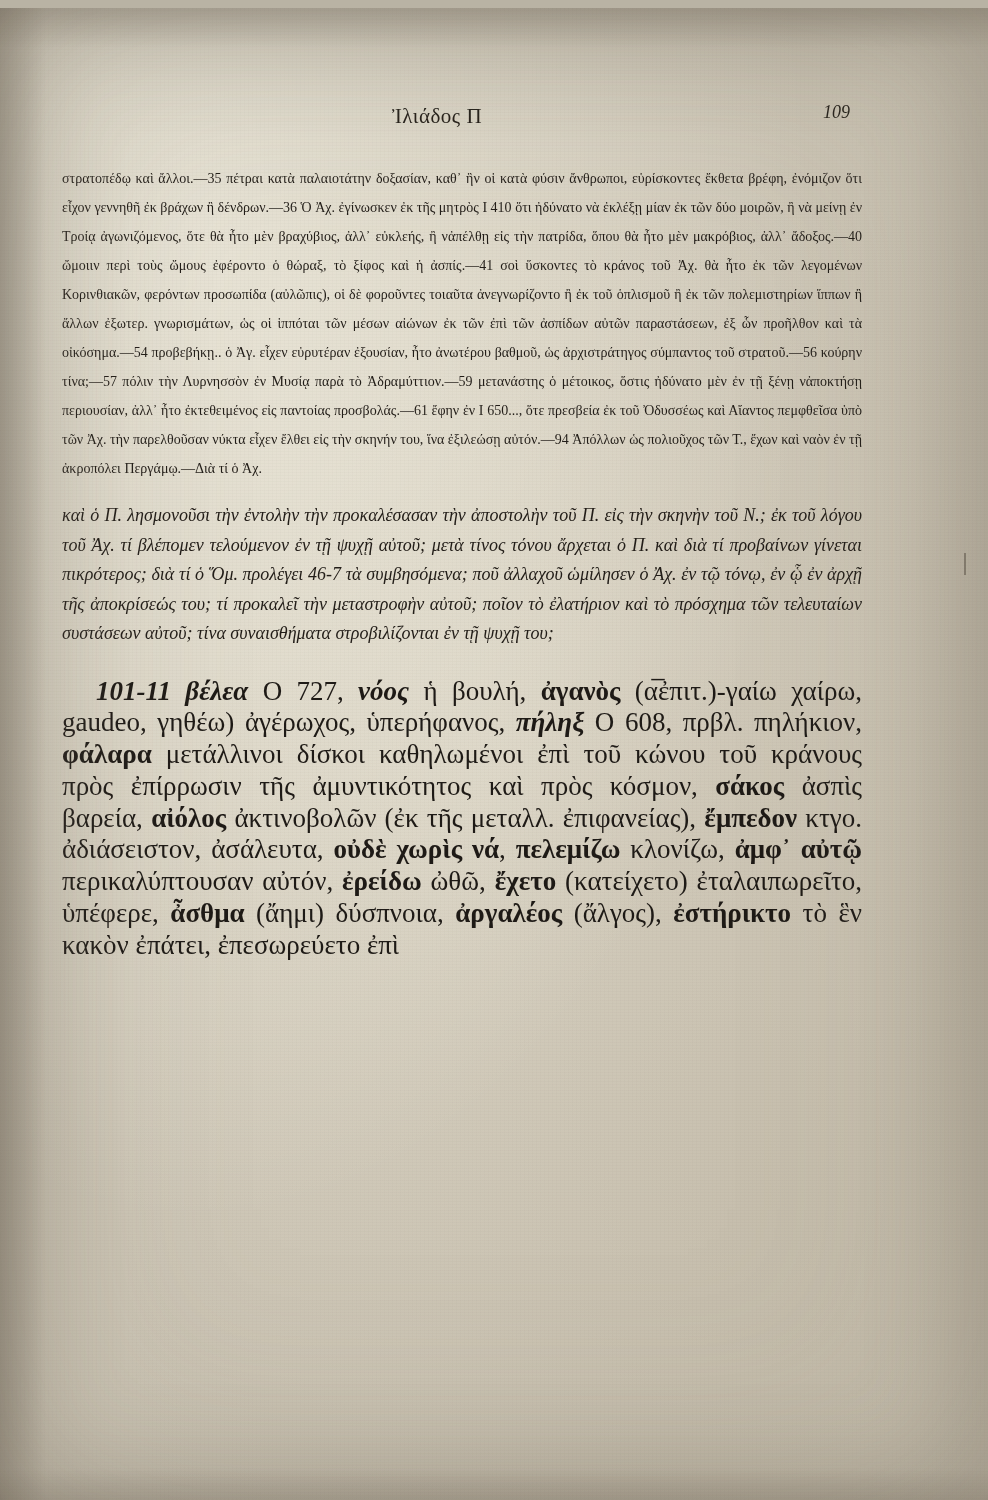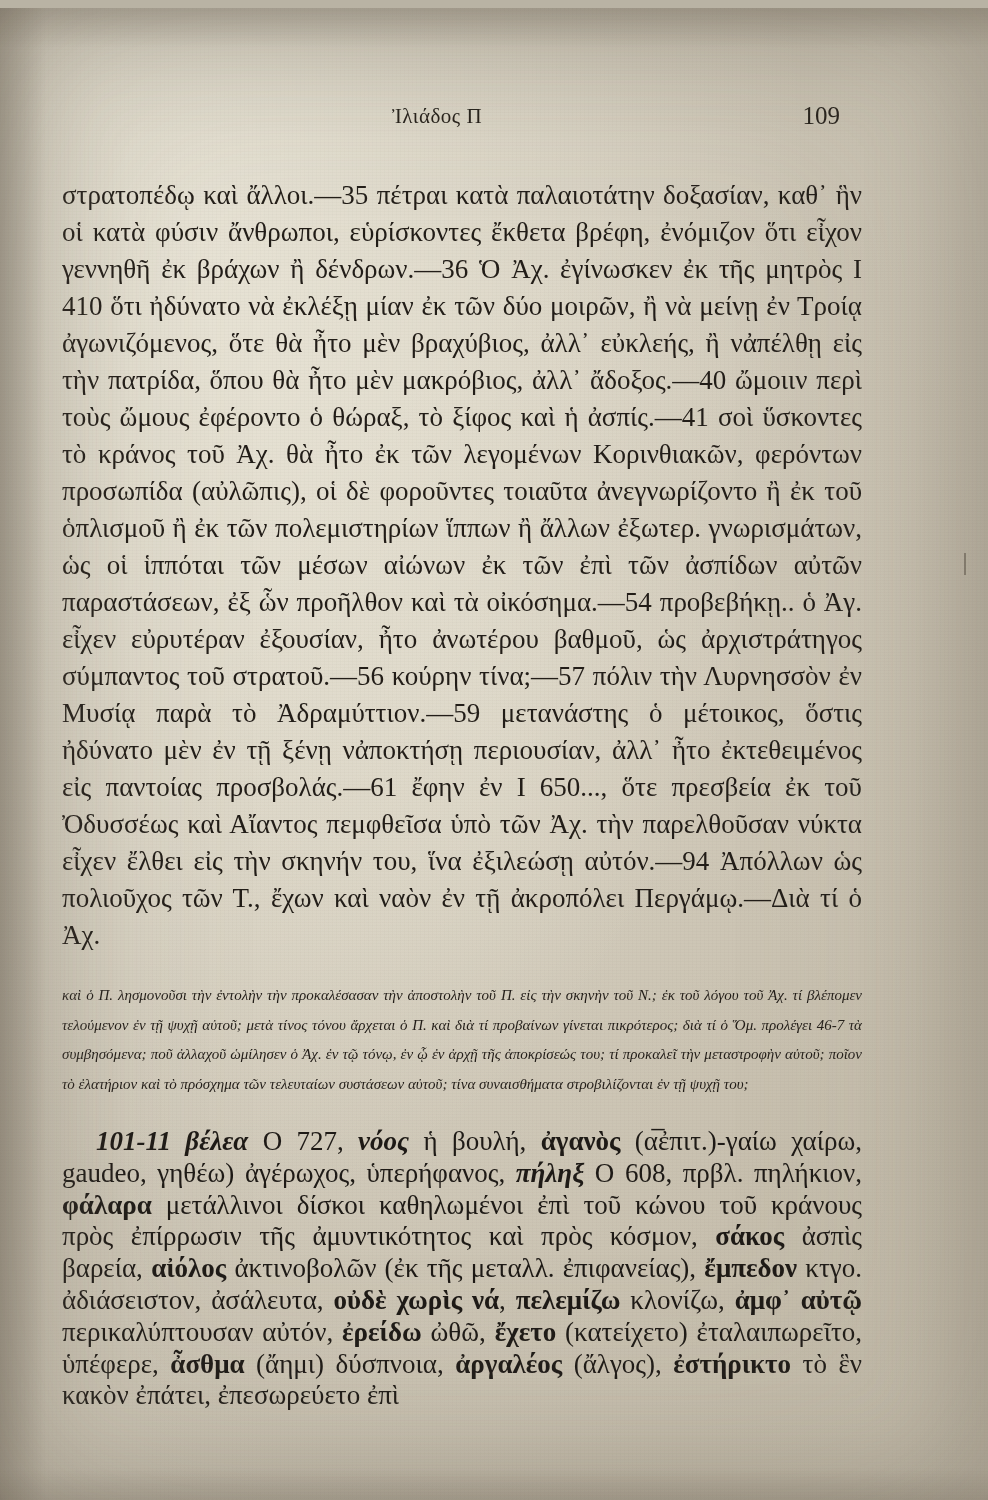--- a/index.html
+++ b/index.html
@@ -50,35 +50,36 @@
   .header .running-title {
     position: absolute;
     left: 330px;
     top: 0;
     font-size: 21px;
     letter-spacing: 0.5px;
     color: #241f19;
   }
   .header .folio {
     position: absolute;
-    right: 22px;
+    right: 12px;
     top: -2px;
-    font-size: 25px;
+    font-size: 18px;
+    font-style: italic;
     color: #241f19;
   }
   .body-text {
-    font-size: 27px;
-    line-height: 37px;
+    font-size: 14px;
+    line-height: 29px;
     text-align: justify;
     text-justify: inter-word;
     color: #221d18;
     hyphens: none;
   }
   .small {
-    font-size: 15px;
+    font-size: 18px;
     line-height: 29.5px;
   }
   .ital { font-style: italic; }
   .bold { font-weight: bold; }
   .bi { font-weight: bold; font-style: italic; }
   .indent { text-indent: 34px; }
   .lemma-block {
     font-size: 27px;
     line-height: 31.8px;
     text-align: justify;

